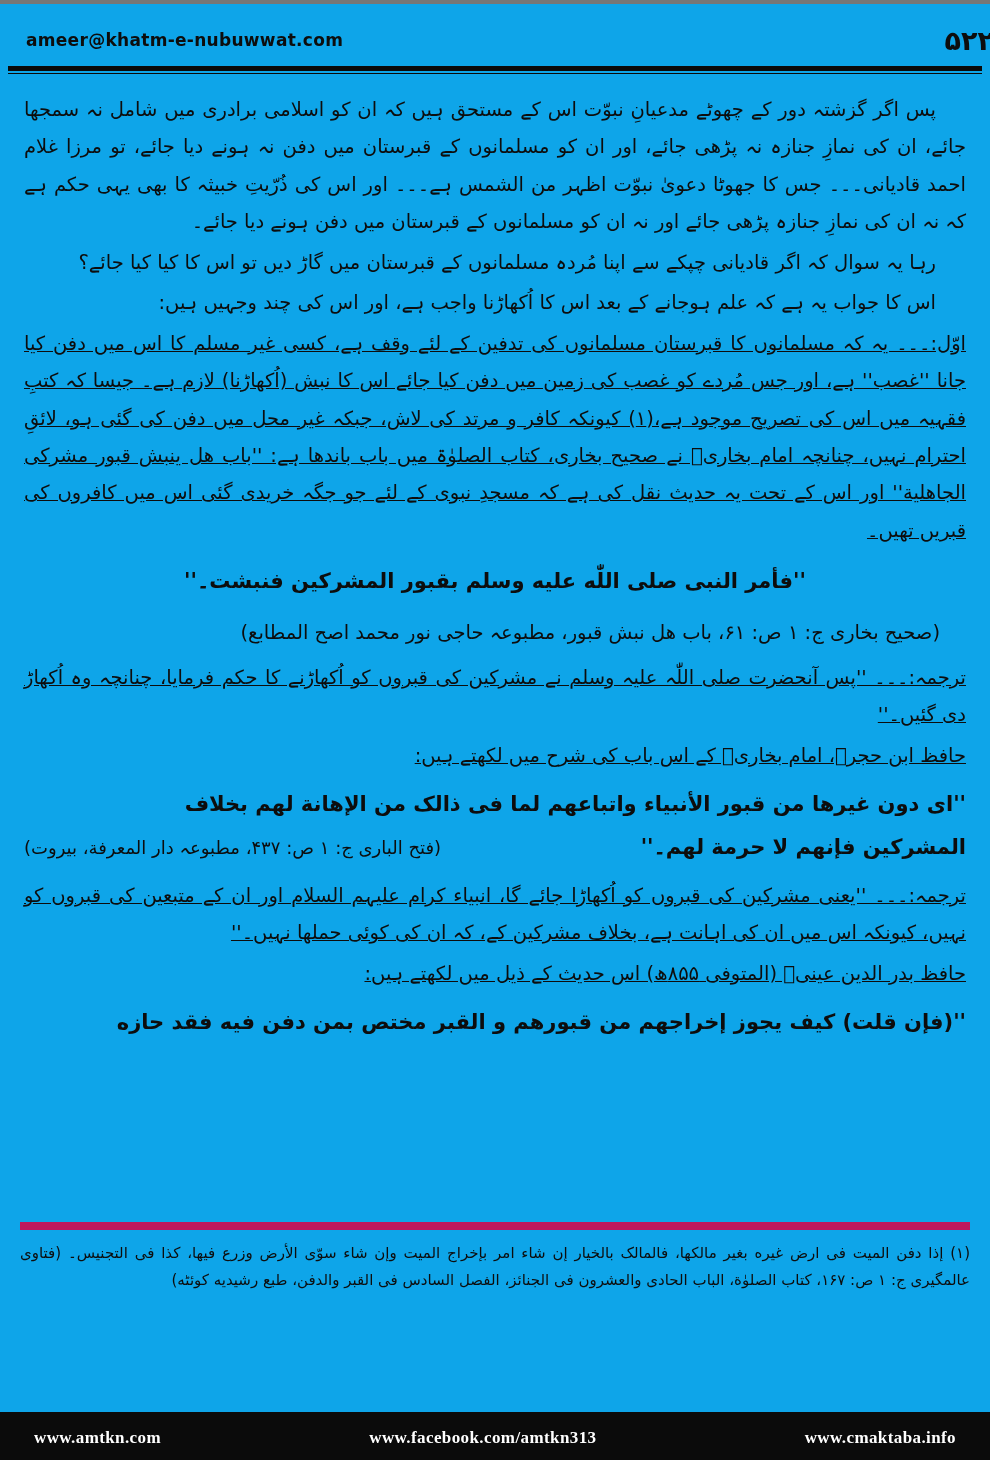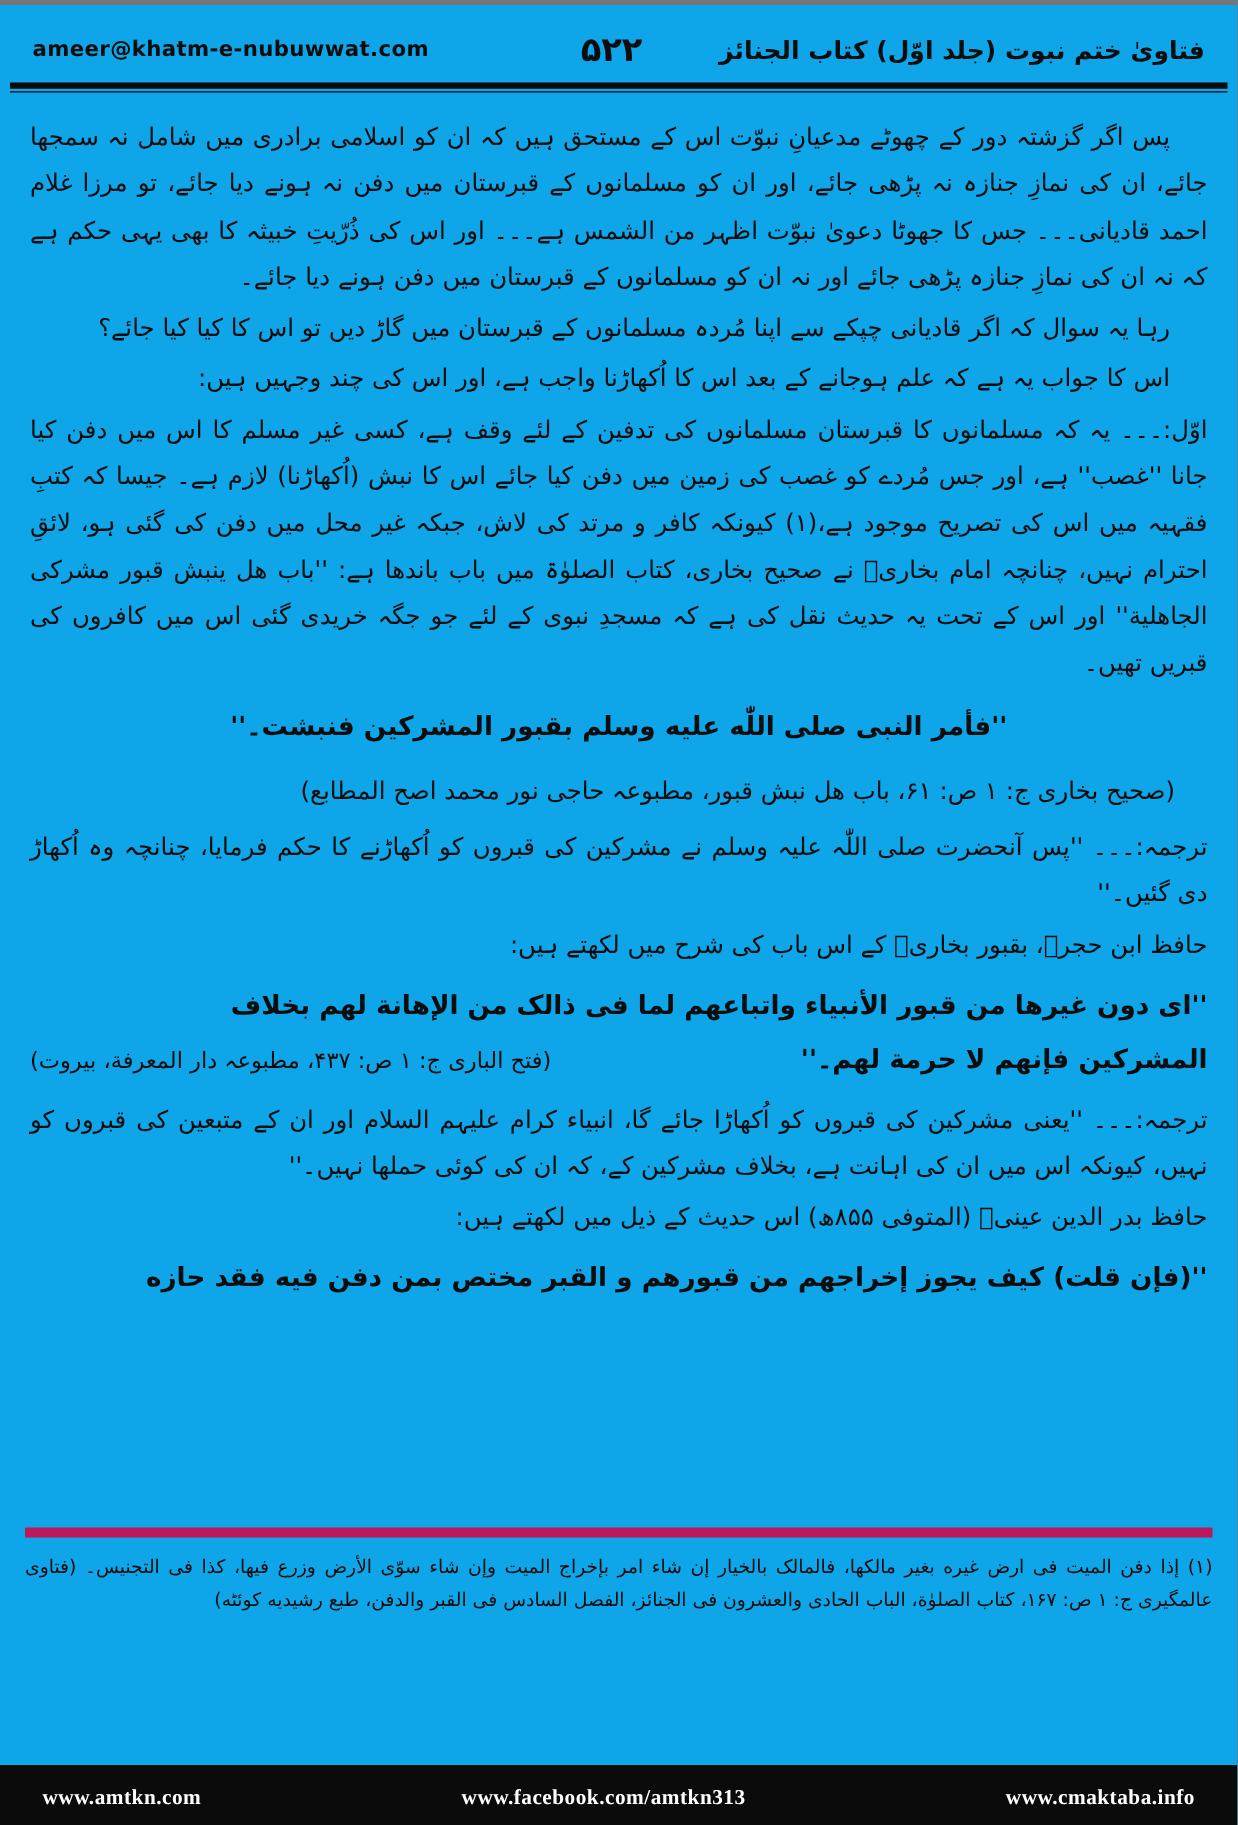--- a/index.html
+++ b/index.html
@@ -21,21 +21,21 @@
   .rule-thick{height:5px;background:#0a0a0a;}
   .rule-thin{height:1px;background:#0a0a0a;margin-top:2px;}
   
   .content{
     position:absolute;top:76px;left:0;right:0;bottom:244px;
     padding:8px 24px 0;box-sizing:border-box;overflow:hidden;
     direction:rtl;text-align:justify;font-size:19.5px;line-height:1.92;
   }
   .content p{margin:3px 0;}
   p.body-para{text-indent:30px;}
-  p.no-indent{text-indent:0;}
+  p.no-indent{text-indent:0;text-decoration:underline;}
   p.quote-center{
     text-align:center;font-weight:bold;font-size:21px;margin:12px 0;text-indent:0;
   }
   p.quote-just{
     font-weight:bold;font-size:21px;margin:10px 0 0;text-indent:0;text-align:justify;
   }
   p.ref-line{text-indent:26px;margin:8px 0;}
   .split-line{
     display:flex;justify-content:space-between;align-items:baseline;margin:2px 0 10px;
   }
@@ -57,38 +57,37 @@
   .footer span{color:#fff;font-weight:bold;font-size:17px;letter-spacing:.4px;}
 </style>
 </head>
 <body>
 
 <div class="page">
 
   <div class="header">
     <span class="email">ameer@khatm-e-nubuwwat.com</span>
     <span class="pagenum">۵۲۲</span>
-    <span class="booktitle">فتاویٰ ختم نبوت (جلد اوّل) کتاب الجنائز</span>
   </div>
   <div class="rule-wrap">
     <div class="rule-thick"></div>
     <div class="rule-thin"></div>
   </div>
 
   <div class="content">
     <p class="body-para">پس اگر گزشتہ دور کے چھوٹے مدعیانِ نبوّت اس کے مستحق ہیں کہ ان کو اسلامی برادری میں شامل نہ سمجھا جائے، ان کی نمازِ جنازہ نہ پڑھی جائے، اور ان کو مسلمانوں کے قبرستان میں دفن نہ ہونے دیا جائے، تو مرزا غلام احمد قادیانی۔۔۔ جس کا جھوٹا دعویٰ نبوّت اظہر من الشمس ہے۔۔۔ اور اس کی ذُرّیتِ خبیثہ کا بھی یہی حکم ہے کہ نہ ان کی نمازِ جنازہ پڑھی جائے اور نہ ان کو مسلمانوں کے قبرستان میں دفن ہونے دیا جائے۔</p>
     <p class="body-para">رہا یہ سوال کہ اگر قادیانی چپکے سے اپنا مُردہ مسلمانوں کے قبرستان میں گاڑ دیں تو اس کا کیا کیا جائے؟</p>
     <p class="body-para">اس کا جواب یہ ہے کہ علم ہوجانے کے بعد اس کا اُکھاڑنا واجب ہے، اور اس کی چند وجہیں ہیں:</p>
     <p class="no-indent">اوّل:۔۔۔ یہ کہ مسلمانوں کا قبرستان مسلمانوں کی تدفین کے لئے وقف ہے، کسی غیر مسلم کا اس میں دفن کیا جانا ''غصب'' ہے، اور جس مُردے کو غصب کی زمین میں دفن کیا جائے اس کا نبش (اُکھاڑنا) لازم ہے۔ جیسا کہ کتبِ فقہیہ میں اس کی تصریح موجود ہے،(۱) کیونکہ کافر و مرتد کی لاش، جبکہ غیر محل میں دفن کی گئی ہو، لائقِ احترام نہیں، چنانچہ امام بخاریؒ نے صحیح بخاری، کتاب الصلوٰۃ میں باب باندھا ہے: ''باب هل ینبش قبور مشرکی الجاهلیة'' اور اس کے تحت یہ حدیث نقل کی ہے کہ مسجدِ نبوی کے لئے جو جگہ خریدی گئی اس میں کافروں کی قبریں تھیں۔</p>
 
     <p class="quote-center">''فأمر النبی صلی اللّٰه علیه وسلم بقبور المشرکین فنبشت۔''</p>
     <p class="ref-line">(صحیح بخاری ج: ۱ ص: ۶۱، باب هل نبش قبور، مطبوعہ حاجی نور محمد اصح المطابع)</p>
     <p class="no-indent">ترجمہ:۔۔۔ ''پس آنحضرت صلی اللّٰہ علیہ وسلم نے مشرکین کی قبروں کو اُکھاڑنے کا حکم فرمایا، چنانچہ وہ اُکھاڑ دی گئیں۔''</p>
 
-    <p class="no-indent">حافظ ابن حجرؒ، بقبور بخاریؒ کے اس باب کی شرح میں لکھتے ہیں:</p>
+    <p class="no-indent">حافظ ابن حجرؒ، امام بخاریؒ کے اس باب کی شرح میں لکھتے ہیں:</p>
     <p class="quote-just">''ای دون غیرها من قبور الأنبیاء واتباعهم لما فی ذالک من الإهانة لهم بخلاف</p>
     <div class="split-line">
       <span class="tail">المشرکین فإنهم لا حرمة لهم۔''</span>
       <span class="ref">(فتح الباری ج: ۱ ص: ۴۳۷، مطبوعہ دار المعرفة، بیروت)</span>
     </div>
     <p class="no-indent">ترجمہ:۔۔۔ ''یعنی مشرکین کی قبروں کو اُکھاڑا جائے گا، انبیاء کرام علیہم السلام اور ان کے متبعین کی قبروں کو نہیں، کیونکہ اس میں ان کی اہانت ہے، بخلاف مشرکین کے، کہ ان کی کوئی حملها نہیں۔''</p>
 
     <p class="no-indent">حافظ بدر الدین عینیؒ (المتوفی ۸۵۵ھ) اس حدیث کے ذیل میں لکھتے ہیں:</p>
     <p class="quote-just">''(فإن قلت) کیف یجوز إخراجهم من قبورهم و القبر مختص بمن دفن فیه فقد حازه</p>
   </div>

